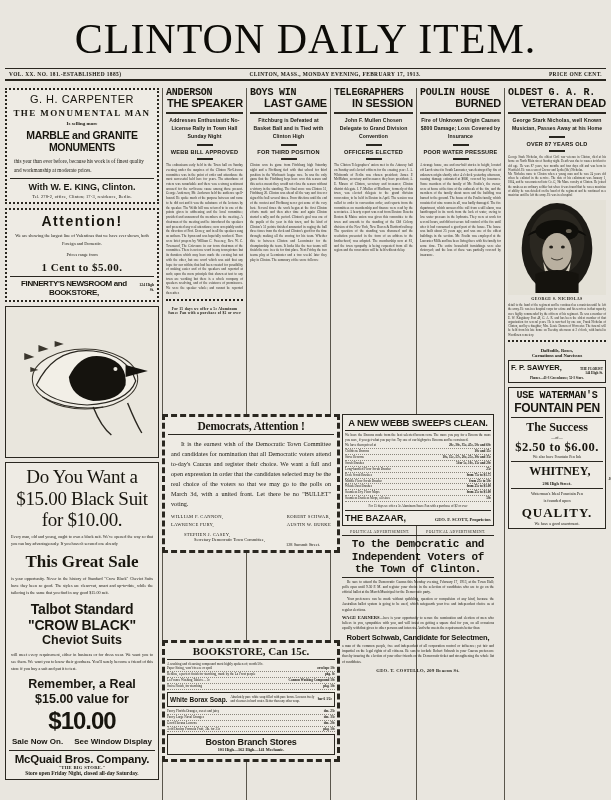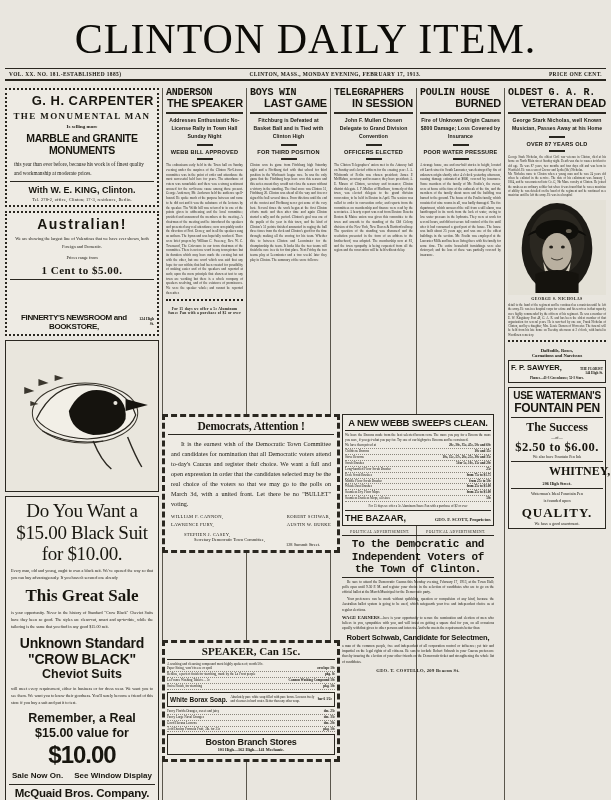--- a/index.html
+++ b/index.html
@@ -53,32 +53,32 @@
     font-size:3.35px;line-height:1.42;text-align:justify;
     column-gap:0;letter-spacing:0;color:#2b2821;
     -webkit-hyphens:auto;hyphens:auto;
   }
   .bodyx{font-size:3.1px;line-height:1.36;text-align:justify;color:#2e2b23;}
   
   .ad{border:1px solid #2a2720;padding:3px;margin-bottom:4px;text-align:center;background:#eeebe4;}
   .ad-dots{border:2px dotted #2a2720;}
   .ad-plus{border:3px dashed #2a2720;}
   
-  .carpenter .n1{font-size:13px;font-family:"Liberation Sans",sans-serif;font-weight:bold;letter-spacing:.5px;text-align:right;}
+  .carpenter .n1{font-size:11px;font-family:"Liberation Sans",sans-serif;font-weight:normal;letter-spacing:.5px;}
   .carpenter .n2{font-size:9px;font-family:"Liberation Serif",serif;font-weight:bold;letter-spacing:1.4px;margin-top:3px;}
   .carpenter .n3{font-size:5px;margin:3px 0;font-weight:bold;}
   .carpenter .n4{font-size:10.5px;font-family:"Liberation Sans",sans-serif;font-weight:bold;letter-spacing:-.3px;}
   .carpenter .n5{font-size:5.2px;line-height:1.8;text-align:left;margin-top:4px;padding:0 4px;}
   .carpenter .n6{font-size:9px;font-family:"Liberation Sans",sans-serif;font-weight:bold;margin-top:3px;}
   .carpenter .n7{font-size:4.4px;margin-top:2px;letter-spacing:.2px;}
   
   .val .v1{font-size:14px;font-family:"Liberation Sans",sans-serif;font-weight:bold;letter-spacing:1.5px;}
   .val .v2{font-size:4.4px;line-height:1.8;margin-top:3px;}
   .val .v3{font-size:11px;font-family:"Liberation Serif",serif;font-weight:bold;margin:3px 0;letter-spacing:.5px;}
-  .val .v4{font-size:8px;font-family:"Liberation Sans",sans-serif;font-weight:bold;letter-spacing:-.4px;margin-top:31px;}
+  .val .v4{font-size:8px;font-family:"Liberation Sans",sans-serif;font-weight:bold;letter-spacing:-.4px;}
   
   .crowbox{border:1px solid #2a2720;height:150px;margin-bottom:4px;position:relative;overflow:hidden;background:#e4e1d8;}
   .crow-svg{position:absolute;inset:0;width:100%;height:100%;}
   
   .suit .s1{font-size:19px;font-family:"Liberation Serif",serif;font-weight:normal;line-height:1.12;letter-spacing:-.3px;}
   .suit .s2{font-size:4.2px;text-align:justify;line-height:1.65;margin:4px 2px;}
   .suit .s3{font-size:17px;font-family:"Liberation Serif",serif;font-weight:bold;margin:3px 0;}
   .suit .s4{font-size:14px;font-family:"Liberation Sans",sans-serif;font-weight:bold;letter-spacing:-.2px;line-height:1.15;}
   .suit .s5{font-size:12.5px;font-family:"Liberation Sans",sans-serif;font-weight:bold;line-height:1.2;}
   .suit .s6{font-size:24px;font-family:"Liberation Sans",sans-serif;font-weight:bold;letter-spacing:-1px;}
@@ -100,21 +100,21 @@
   .polad{font-size:3.6px;letter-spacing:.4px;display:flex;justify-content:space-around;border-bottom:1px solid #2a2720;padding-bottom:1px;margin-bottom:2px;}
   
   .kl .k1{font-size:11px;font-family:"Liberation Serif",serif;font-weight:bold;}
   .kl .k2{font-size:6.5px;font-family:"Liberation Sans",sans-serif;font-weight:bold;}
   .boxline{border:1px solid #2a2720;padding:2px;margin:2px 0;}
   
   .portrait{width:100%;height:95px;margin:3px 0 1px 0;position:relative;overflow:hidden;background:#ddd9cf;}
   .cap{font-size:4px;font-weight:bold;letter-spacing:.4px;text-align:center;margin-bottom:2px;}
   
   .rc .r1{font-size:7.5px;font-family:"Liberation Sans",sans-serif;font-weight:bold;}
-  .rc .r2{font-size:10px;font-family:Liberation Sans, sans-serif;font-weight:bold;letter-spacing:-.2px;}
+  .rc .r2{font-size:10px;font-family:Liberation Mono, monospace;font-weight:bold;letter-spacing:-.2px;}
   .rc .r3{font-size:12px;font-family:"Liberation Serif",serif;font-weight:bold;}
   .rc .r4{font-size:10.5px;font-family:"Liberation Sans",sans-serif;font-weight:bold;letter-spacing:-.3px;}
   .rc .r5{font-size:12.5px;font-family:"Liberation Serif",serif;font-weight:bold;letter-spacing:.5px;}
   .flexrow{display:flex;justify-content:space-between;align-items:baseline;}
   .ctr{text-align:center;}
   .sep{border-top:1px solid #2a2720;margin:2px 0;}
   .sep2{border-top:2px solid #2a2720;margin:3px 0;}
   .dotrow{height:3px;border-top:2px dotted #2a2720;margin:3px 0;}
 </style>
 </head>
@@ -141,21 +141,21 @@
         <div class="n2">THE MONUMENTAL MAN</div>
         <div class="n3">Is selling more</div>
         <div class="n4">MARBLE and GRANITE MONUMENTS</div>
         <div class="n5">this year than ever before, because his work is of finest quality and workmanship at moderate prices.</div>
         <div class="sep"></div>
         <div class="n6">With W. E. KING, Clinton.</div>
         <div class="n7">Tel. 278-2, office, Clinton; 17-3, residence, Berlin.</div>
       </div>
 
       <div class="ad ad-dots val">
-        <div class="v1">Australian!</div>
+        <div class="v1">Attention!</div>
         <div class="v2">We are showing the largest line of Valentines that we have ever shown, both Foreign and Domestic.</div>
         <div class="v2">Prices range from</div>
         <div class="v3">1 Cent to $5.00.</div>
         <div class="sep"></div>
         <div class="flexrow">
           <span class="v4">FINNERTY'S NEWSROOM and BOOKSTORE,</span>
           <span style="font-size:3.8px;font-weight:bold;line-height:1.1;text-align:right;">124 High St.</span>
         </div>
       </div>
 
@@ -177,21 +177,21 @@
         </svg>
       </div>
 
       <div class="ad suit">
         <div class="s1">Do You Want a</div>
         <div class="s1">$15.00 Black Suit</div>
         <div class="s1">for $10.00.</div>
         <div class="s2">Every man, old and young, ought to own a black suit. We've opened the way so that you can buy advantageously. If you haven't secured one already</div>
         <div class="s3">This Great Sale</div>
         <div class="s2">is your opportunity. Never in the history of Standard "Crow Black" Cheviot Suits have they been so good. The styles are clean-cut, smart and up-to-date, while the tailoring is the same that you find in any good $15.00 suit.</div>
-        <div class="s4">Unknown Standard</div>
+        <div class="s4">Talbot Standard</div>
         <div class="s4">"CROW  BLACK"</div>
         <div class="s5">Cheviot Suits</div>
         <div class="s2">will meet every requirement, either in business or for dress wear. We want you to see them. We want you to know their goodness. You'll surely become a friend of this store if you buy a suit and put it to test.</div>
         <div class="s5">Remember, a Real</div>
         <div class="s5">$15.00 value for</div>
         <div class="s6">$10.00</div>
         <div class="s7">
           <span>Sale Now On.</span>
           <span>See Window Display</span>
         </div>
@@ -304,21 +304,21 @@
 
       <div class="ad" style="padding:2px;">
         <div class="r2">USE WATERMAN'S</div>
         <div class="r4" style="font-size:12px;">FOUNTAIN PEN</div>
         <div class="sep"></div>
         <div class="r3">The Success</div>
         <div style="font-size:4px;">—of—</div>
         <div class="r5">$2.50 to $6.00.</div>
         <div style="font-size:3.9px;">We also have Fountain Pen Ink</div>
         <div class="sep"></div>
-        <div class="flexrow" style="justify-content:flex-start;gap:18px;margin-left:38px;">
+        <div class="flexrow" style="justify-content:center;gap:18px;margin-left:38px;">
           <span class="r3">WHITNEY,</span>
           <span style="font-size:4.2px;font-weight:bold;">The Jeweler,</span>
         </div>
         <div style="font-size:4.2px;font-weight:bold;">206 High Street.</div>
         <div class="sep"></div>
         <div style="font-size:4.2px;">Waterman's Ideal Fountain Pen</div>
         <div style="font-size:4.2px;margin:2px 0;">is founded upon</div>
         <div class="r5" style="font-size:13px;letter-spacing:1px;">QUALITY.</div>
         <div style="font-size:4px;">We have a good assortment.</div>
       </div>
@@ -343,21 +343,21 @@
         </div>
       </div>
       <div style="font-size:4.6px;text-align:left;margin:3px 0 0 16px;letter-spacing:.3px;">STEPHEN J. CASEY,</div>
       <div style="font-size:4.4px;text-align:left;margin-left:26px;">Secretary Democratic Town Committee,</div>
       <div style="font-size:4.4px;text-align:right;margin-right:14px;">128 Summit Street.</div>
     </div>
   </div>
 
   <div style="position:absolute;left:162px;top:640px;width:178px;">
     <div class="ad ad-plus kl" style="background:#eeebe4;padding:2px;">
-      <div class="k1">SPEAKER, Can 15c.</div>
+      <div class="k1">BOOKSTORE, Can 15c.</div>
       <div class="sep"></div>
       <div style="font-size:3.4px;text-align:left;">A washing and cleansing compound most highly spoken of; worth 50c.</div>
       <div class="pl">
           <span>Paper Sizing, won't freeze or spoil</span>
           <span>envelope 10c</span>
         </div>
       <div class="pl">
           <span>Redline, a perfect finish for starching, made by the La Frost people</span>
           <span>pkg. 8c</span>
         </div>

